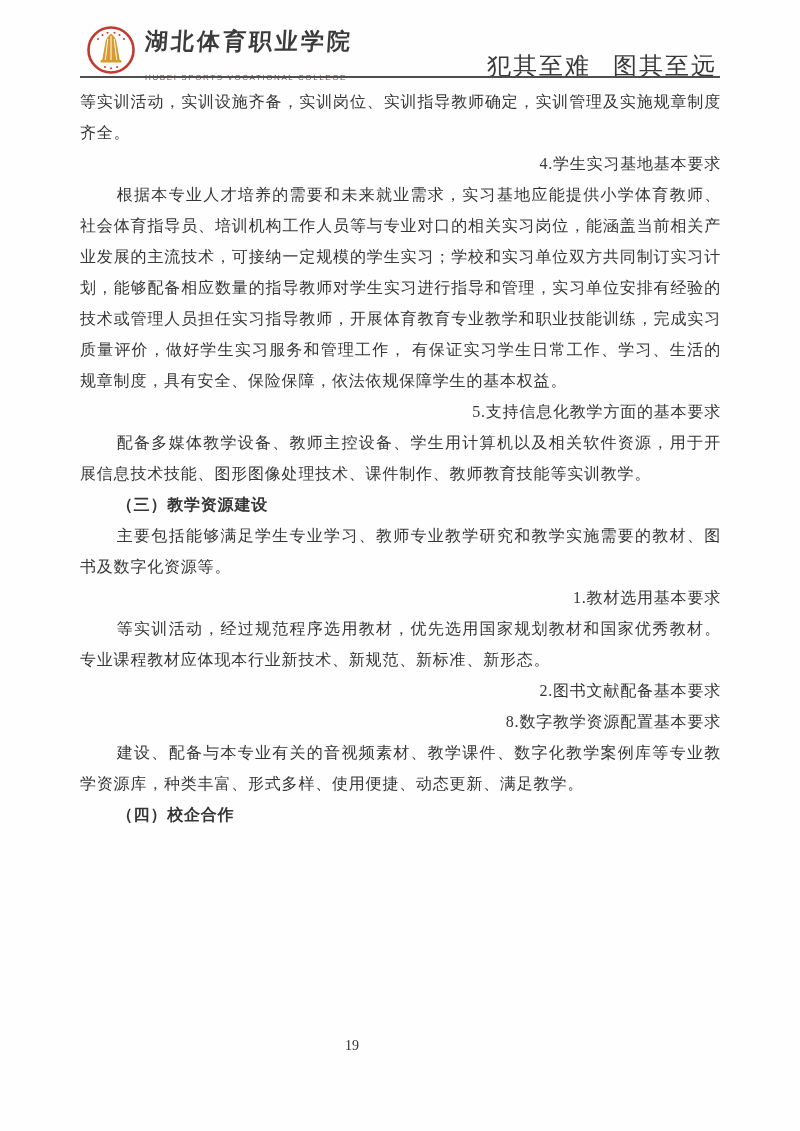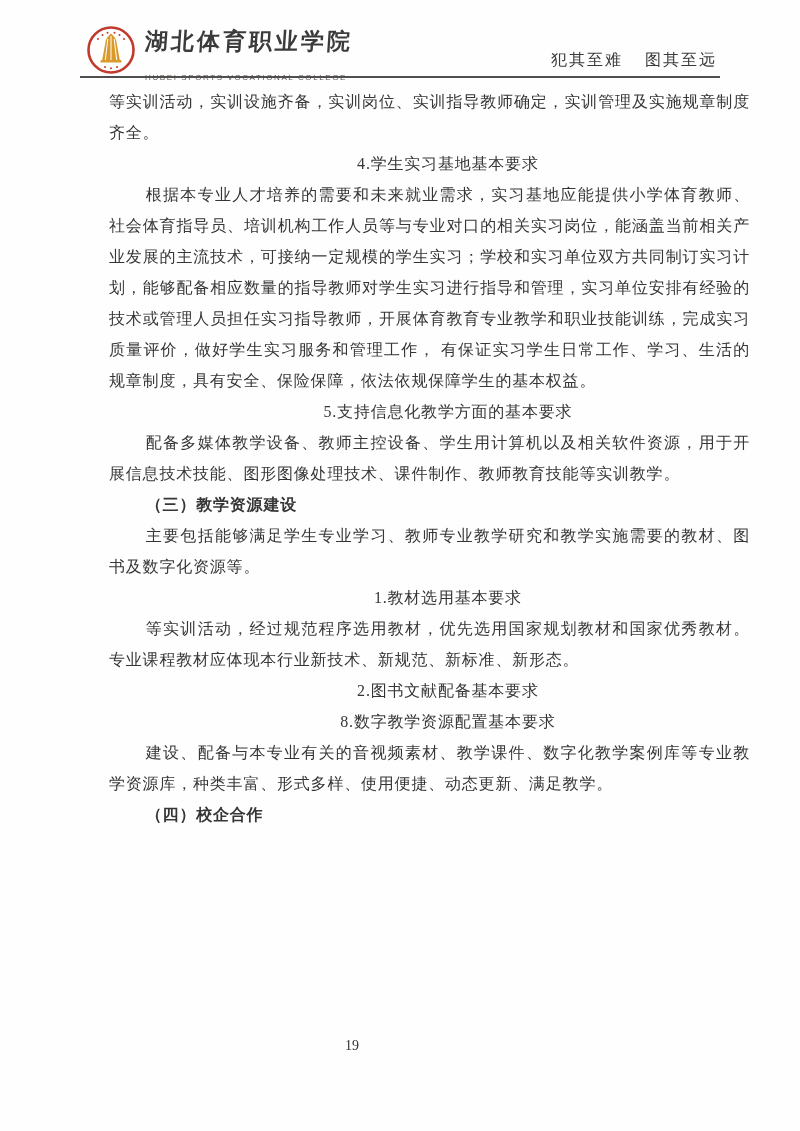--- a/index.html
+++ b/index.html
@@ -25,41 +25,40 @@
     font-family: "Liberation Serif", "DejaVu Serif", serif;
     transform: skewX(-4deg);
   }
   .en-name {
     font-size: 8px; color: #5c534e; letter-spacing: 1.6px;
     line-height: 10px; margin-top: 18px;
     font-family: "Liberation Sans", "DejaVu Sans", sans-serif;
   }
   .motto {
     position: absolute; right: 3px; top: 26px;
-    font-size: 16px; color: #3a3a3a; font-weight: 500;
+    font-size: 24px; color: #3a3a3a; font-weight: 500;
     letter-spacing: 2px; white-space: nowrap;
   }
   .motto .gap { display: inline-block; width: 22px; }
   .header-rule {
     position: absolute; left: 80px; top: 76px; width: 640px;
     border-top: 2px solid #4f4f4f; height: 0;
   }
   
   .content {
     position: absolute; left: 80px; top: 86px; width: 641px;
     color: #363636;
-    margin-left: 29px;
   }
   .content p {
     font-size: 16px; line-height: 31px; letter-spacing: 0.8px;
     text-align: justify; color: #363636;
   }
   .content p.continuation { text-indent: 0; }
   .content p.body, .content p.numbered-heading, .content p.section-heading { text-indent: 2.3em; }
-  .content p.numbered-heading { text-align: center; }
+  .content p.numbered-heading { text-align: right; }
   .content p.section-heading { font-weight: bold; text-align: left; }
   
   .page-number {
     position: absolute; left: 0; top: 1038px; width: 704px;
     text-align: center; font-size: 14px; color: #333333;
   }
 </style>
 </head>
 <body>
 

